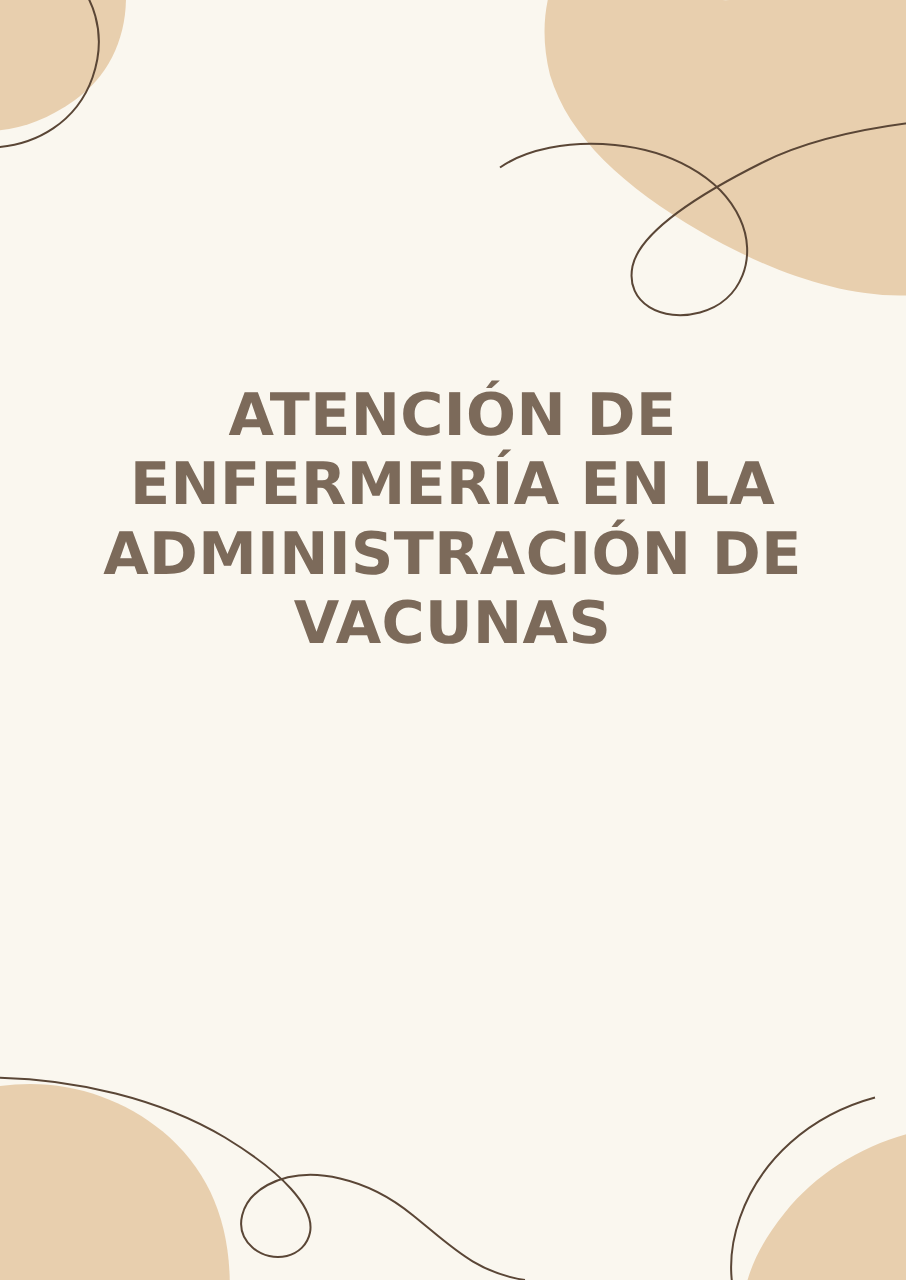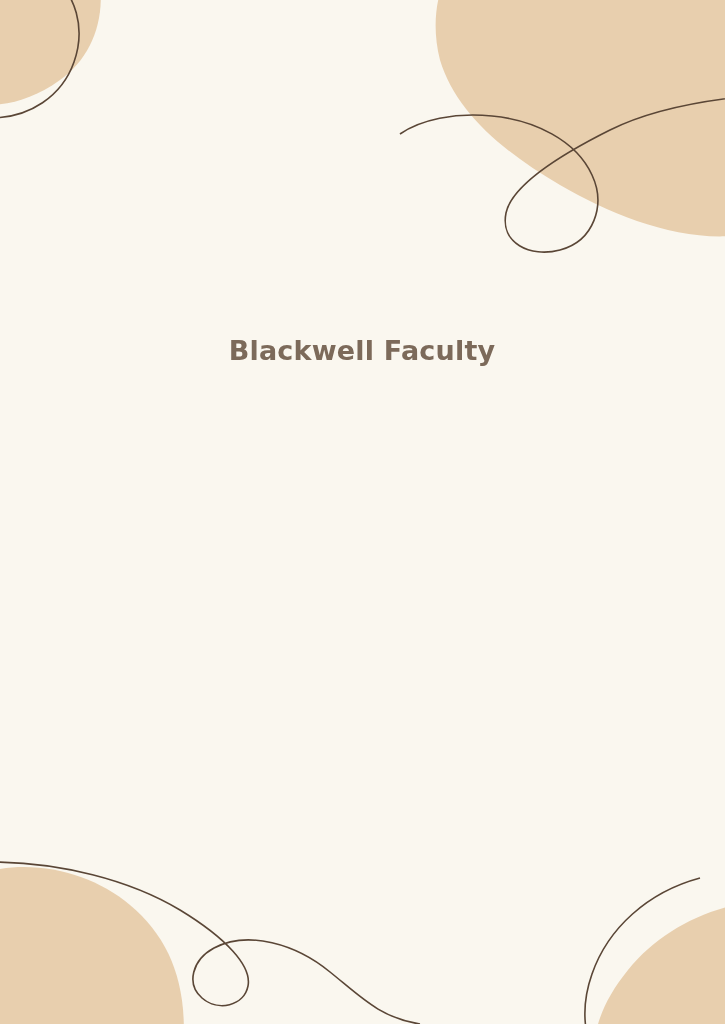--- a/index.html
+++ b/index.html
@@ -92,17 +92,17 @@
 
     <path d="M -10 862 C 60 862 130 880 180 910 C 226 938 252 966 248 986
              C 244 1006 218 1012 202 998 C 186 984 192 960 214 948
              C 248 930 296 944 330 972 C 360 996 380 1018 420 1024" fill="none" stroke="#5a4636" stroke-width="1.6"></path>
 
     <path d="M 700 878 C 648 892 608 928 592 974 C 580 1008 584 1040 598 1060" fill="none" stroke="#5a4636" stroke-width="1.6"></path>
   </svg>
 
   <div class="content">
     <div class="title-block">
-      <p class="doc-subtitle">Blackwell Faculty</p>
+      <h1 class="doc-title">ATENCIÓN DE ENFERMERÍA EN LA ADMINISTRACIÓN DE VACUNAS</h1>
     </div>
   </div>
 
 </div>
 
 </body></html>

